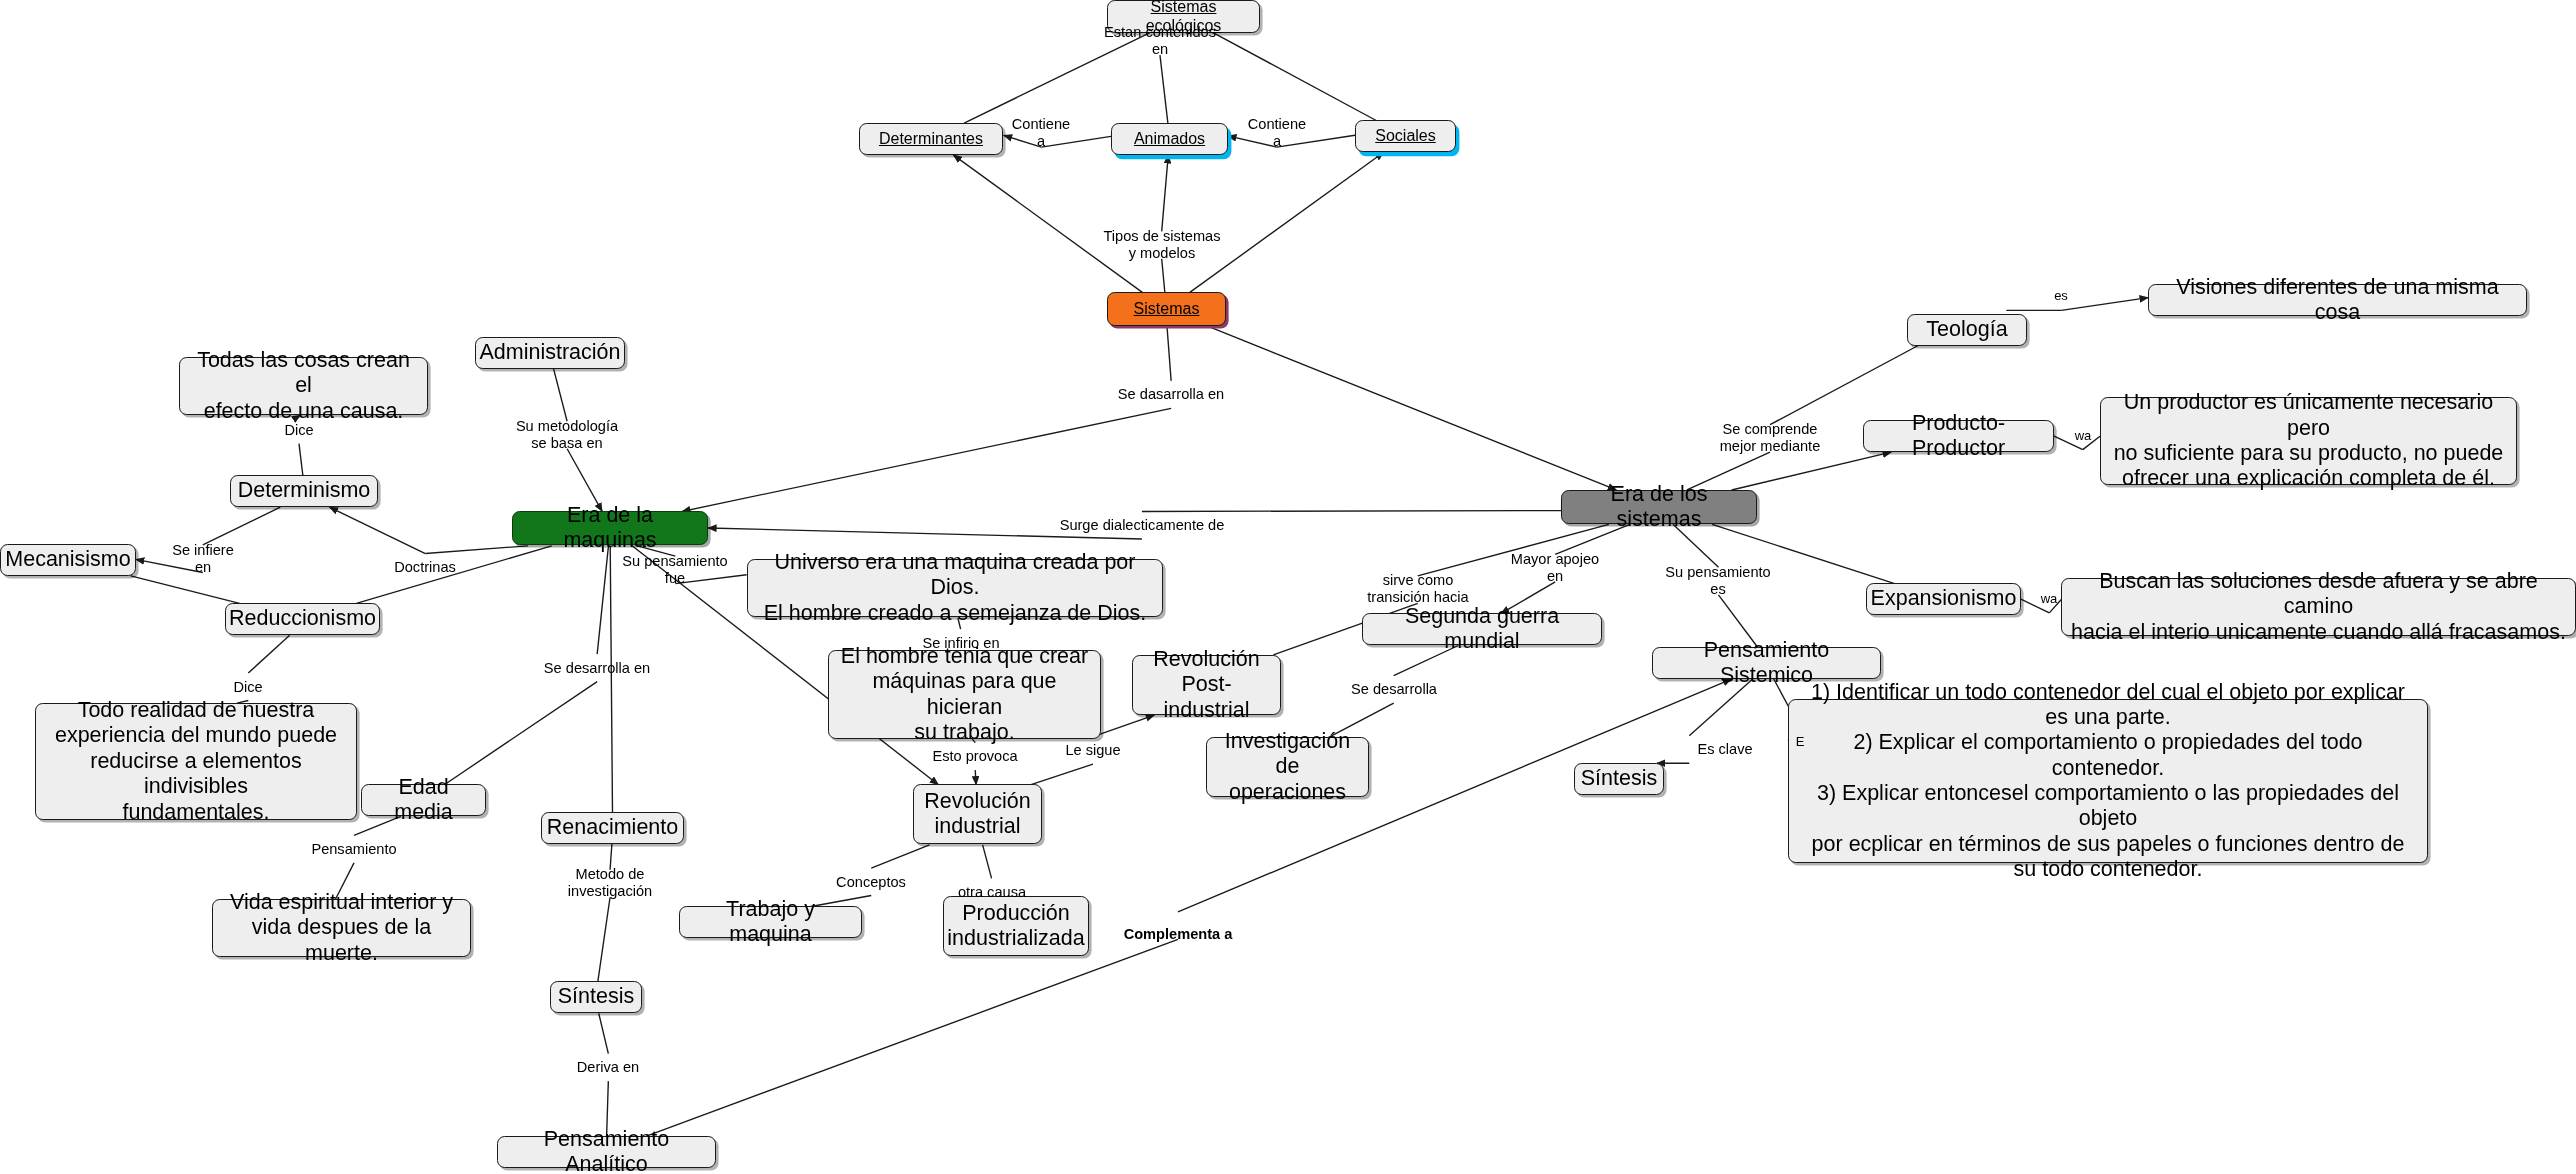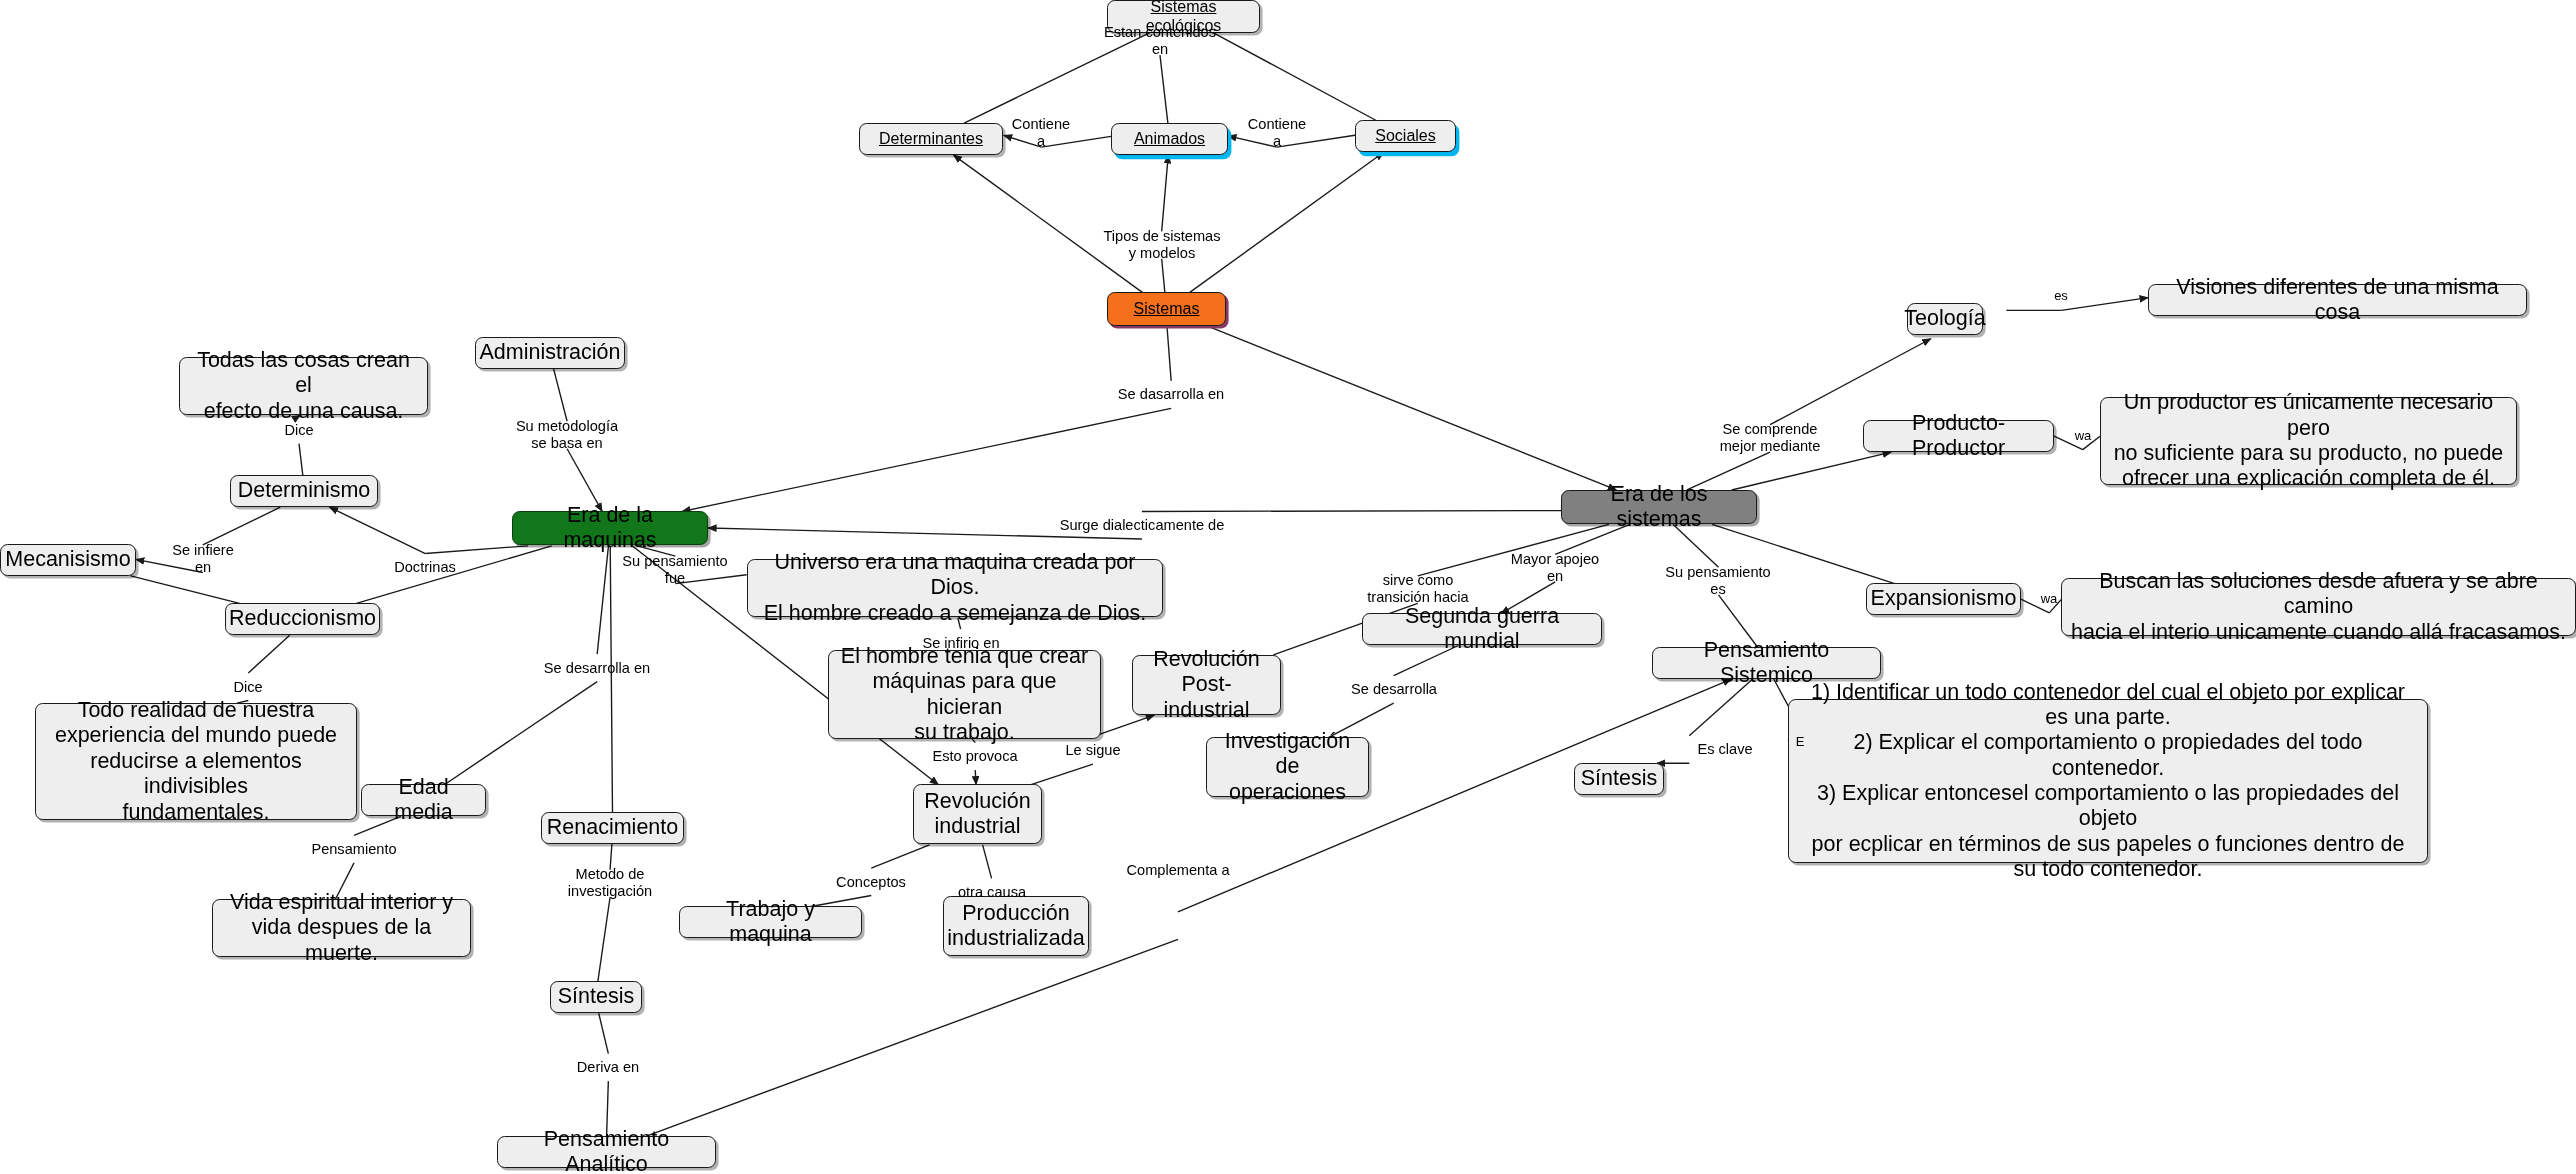--- a/index.html
+++ b/index.html
@@ -193,21 +193,21 @@
 operaciones</div>
       <div class="node sz-md" style="left: 1362px; top: 613px; width: 240px; height: 32px;">Segunda guerra mundial</div>
       <div class="node sz-md" style="left: 212px; top: 899px; width: 259px; height: 58px;">Vida espiritual interior y
 vida despues de la muerte.</div>
       <div class="node sz-md" style="left: 679px; top: 906px; width: 183px; height: 32px;">Trabajo y maquina</div>
       <div class="node sz-md" style="left: 943px; top: 896px; width: 146px; height: 60px;">Producción
 industrializada</div>
       <div class="node sz-md" style="left: 550px; top: 981px; width: 92px; height: 32px;">Síntesis</div>
       <div class="node sz-md" style="left: 497px; top: 1136px; width: 219px; height: 32px;">Pensamiento Analítico</div>
       <div class="node sz-md era-sis" style="left: 1561px; top: 490px; width: 196px; height: 34px;">Era de los sistemas</div>
-      <div class="node sz-md" style="left: 1907px; top: 303px; width: 76px; height: 32px;">Teología</div>
+      <div class="node sz-md" style="left: 1907px; top: 314px; width: 120px; height: 32px;">Teología</div>
       <div class="node sz-md" style="left: 2148px; top: 284px; width: 379px; height: 32px;">Visiones diferentes de una misma cosa</div>
       <div class="node sz-md" style="left: 1863px; top: 420px; width: 191px; height: 32px;">Producto-Productor</div>
       <div class="node sz-md" style="left: 2100px; top: 397px; width: 417px; height: 88px;">Un productor es únicamente necesario pero
 no suficiente para su producto, no puede
 ofrecer una explicación completa de él.</div>
       <div class="node sz-md" style="left: 1866px; top: 583px; width: 155px; height: 32px;">Expansionismo</div>
       <div class="node sz-md" style="left: 2061px; top: 578px; width: 515px; height: 58px;">Buscan las soluciones desde afuera y se abre camino
 hacia el interio unicamente cuando allá fracasamos.</div>
       <div class="node sz-md" style="left: 1652px; top: 647px; width: 229px; height: 32px;">Pensamiento Sistemico</div>
       <div class="node sz-md" style="left: 1574px; top: 763px; width: 90px; height: 32px;">Síntesis</div>
@@ -255,16 +255,16 @@
       <div class="edge-label" style="left: 1394px; top: 689px;">Se desarrolla</div>
       <div class="edge-label" style="left: 1718px; top: 581px;">Su pensamiento
 es</div>
       <div class="edge-label" style="left: 1770px; top: 438px;">Se comprende
 mejor mediante</div>
       <div class="edge-label tiny" style="left: 2061px; top: 296px;">es</div>
       <div class="edge-label tiny" style="left: 2083px; top: 436px;">wa</div>
       <div class="edge-label tiny" style="left: 2049px; top: 599px;">wa</div>
       <div class="edge-label" style="left: 1689px; top: 749px; margin-left: 36px;">Es clave</div>
       <div class="edge-label tiny" style="left: 1800px; top: 742px;">E</div>
-      <div class="edge-label" style="left: 1178px; top: 870px;">Complementa a</div>
+      <div class="edge-label" style="left: 1178px; top: 934px; font-weight: bold;">Complementa a</div>
     </div>
 </div>
 
 
 </body></html>

